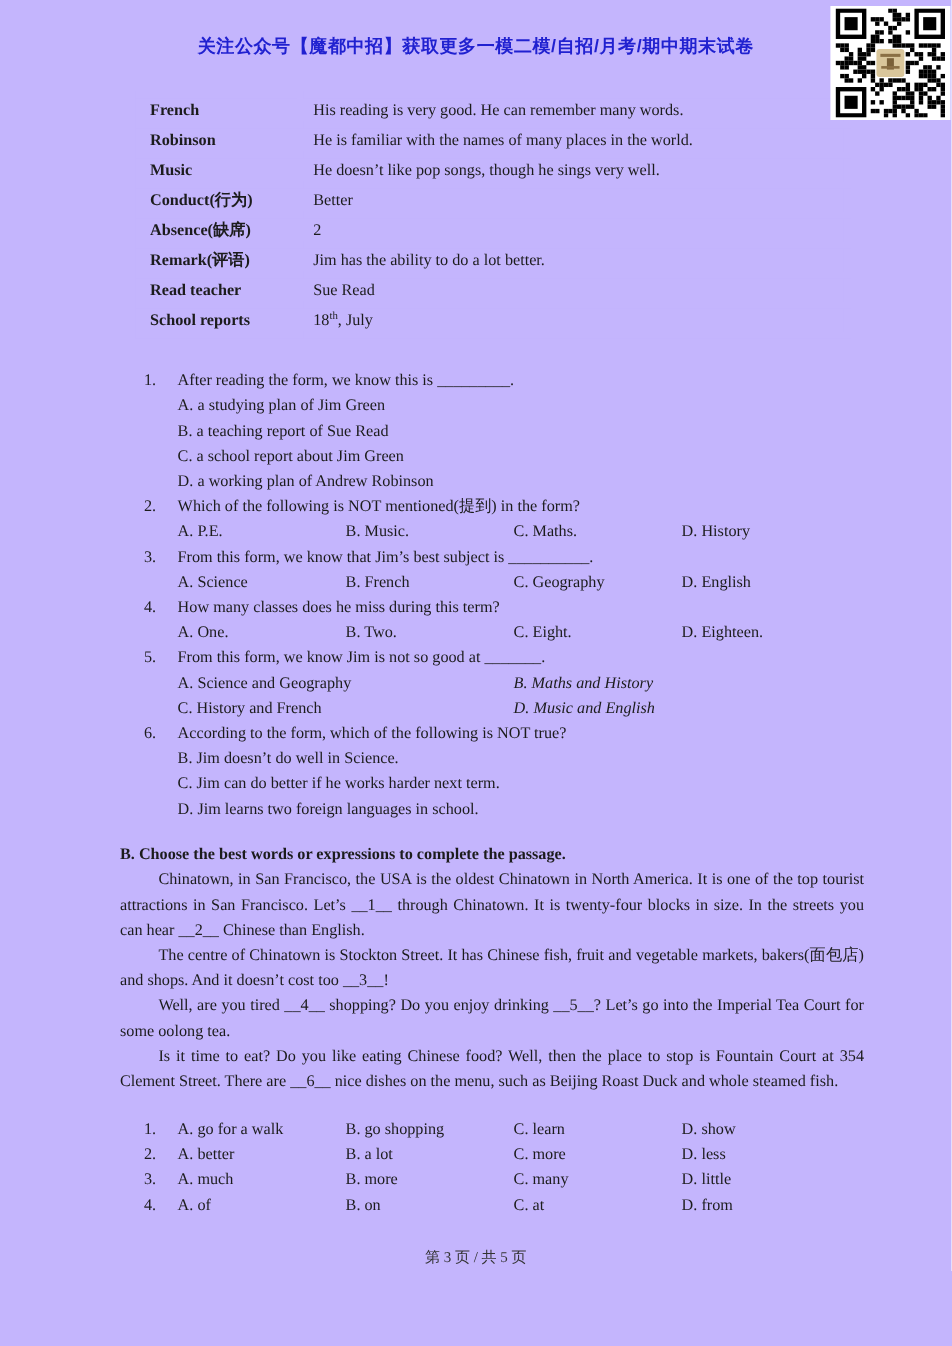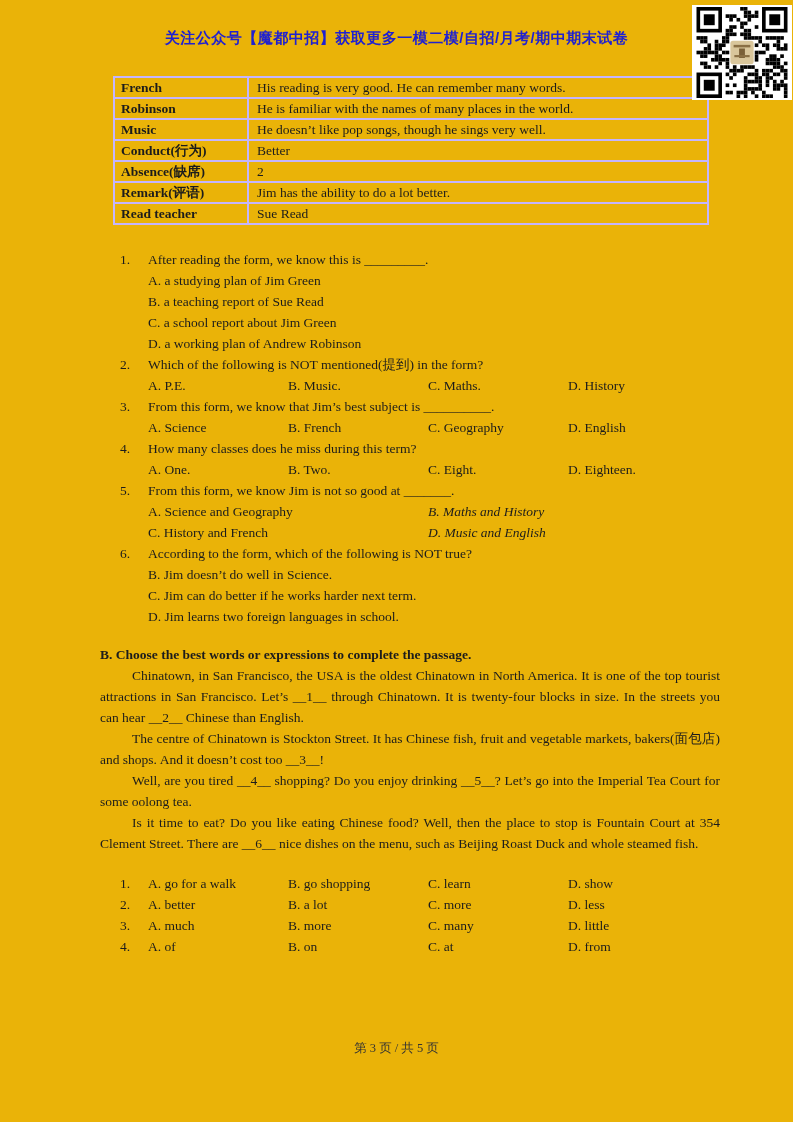--- a/index.html
+++ b/index.html
@@ -1,21 +1,21 @@
 <!DOCTYPE html>
 <html><head>
 <meta charset="utf-8">
 <style>
   * { margin: 0; padding: 0; box-sizing: border-box; }
   html, body { background: #ffffff; }
   .page {
     position: relative;
     width: 793px;
     height: 1122px;
-    background: #eab308;
+    background: #c4b5fd;
     overflow: hidden;
     font-family: "Liberation Serif", serif;
     color: #1c1c1c;
   }
   .header-notice {
     padding-top: 29px;
     text-align: center;
     font-family: "Liberation Sans", sans-serif;
     font-weight: bold;
     font-size: 15px;
@@ -33,21 +33,21 @@
     z-index: 5;
   }
   .qr svg { display: block; width: 96px; height: 91px; }
   .report-table {
     border-collapse: collapse;
     margin: 28px 0 0 113px;
     table-layout: fixed;
     width: 596px;
   }
   .report-table td {
-    border: 2px solid #c4b5fd;
+    border: 6px solid #c4b5fd;
     font-size: 13.5px;
     line-height: 19px;
     height: 21px;
     padding: 0 8px;
     vertical-align: middle;
     white-space: nowrap;
     overflow: hidden;
   }
   .report-table td.lbl {
     width: 134px;
@@ -326,20 +326,24 @@
           <td>2</td>
         </tr>
         <tr>
           <td class="lbl">Remark(评语)</td>
           <td>Jim has the ability to do a lot better.</td>
         </tr>
         <tr>
           <td class="lbl">Read teacher</td>
           <td>Sue Read</td>
         </tr>
+        <tr>
+          <td class="lbl">School reports</td>
+          <td>18<sup>th</sup>, July</td>
+        </tr>
       </tbody>
   </table>
 
   <div class="questions" id="questions">
       <div class="q-item">
         <div class="q-line q-first">
           <span class="q-num">1.</span>
           <span>After reading the form, we know this is _________.</span>
         </div>
         <div class="q-line q-opts"><span>A. a studying plan of Jim Green</span></div>

